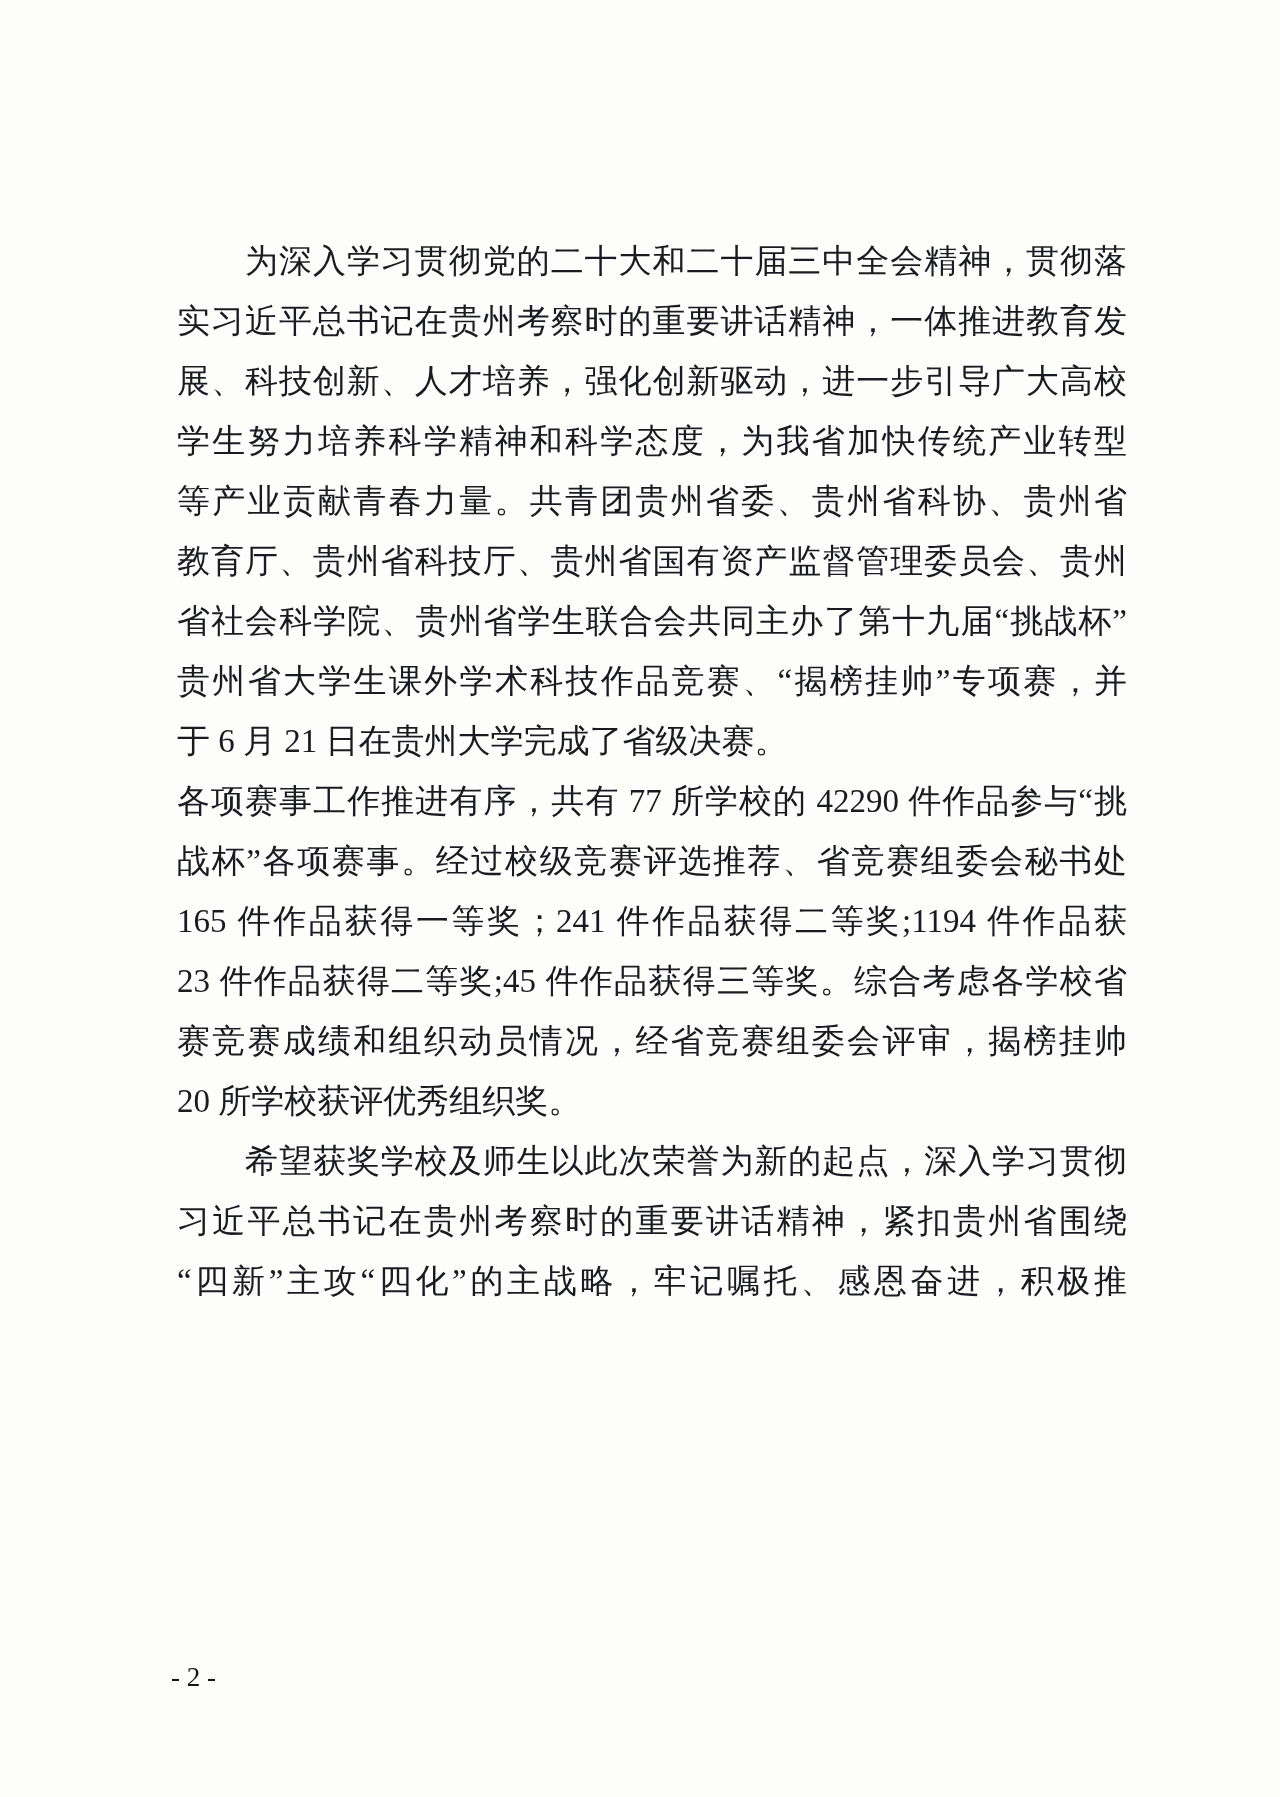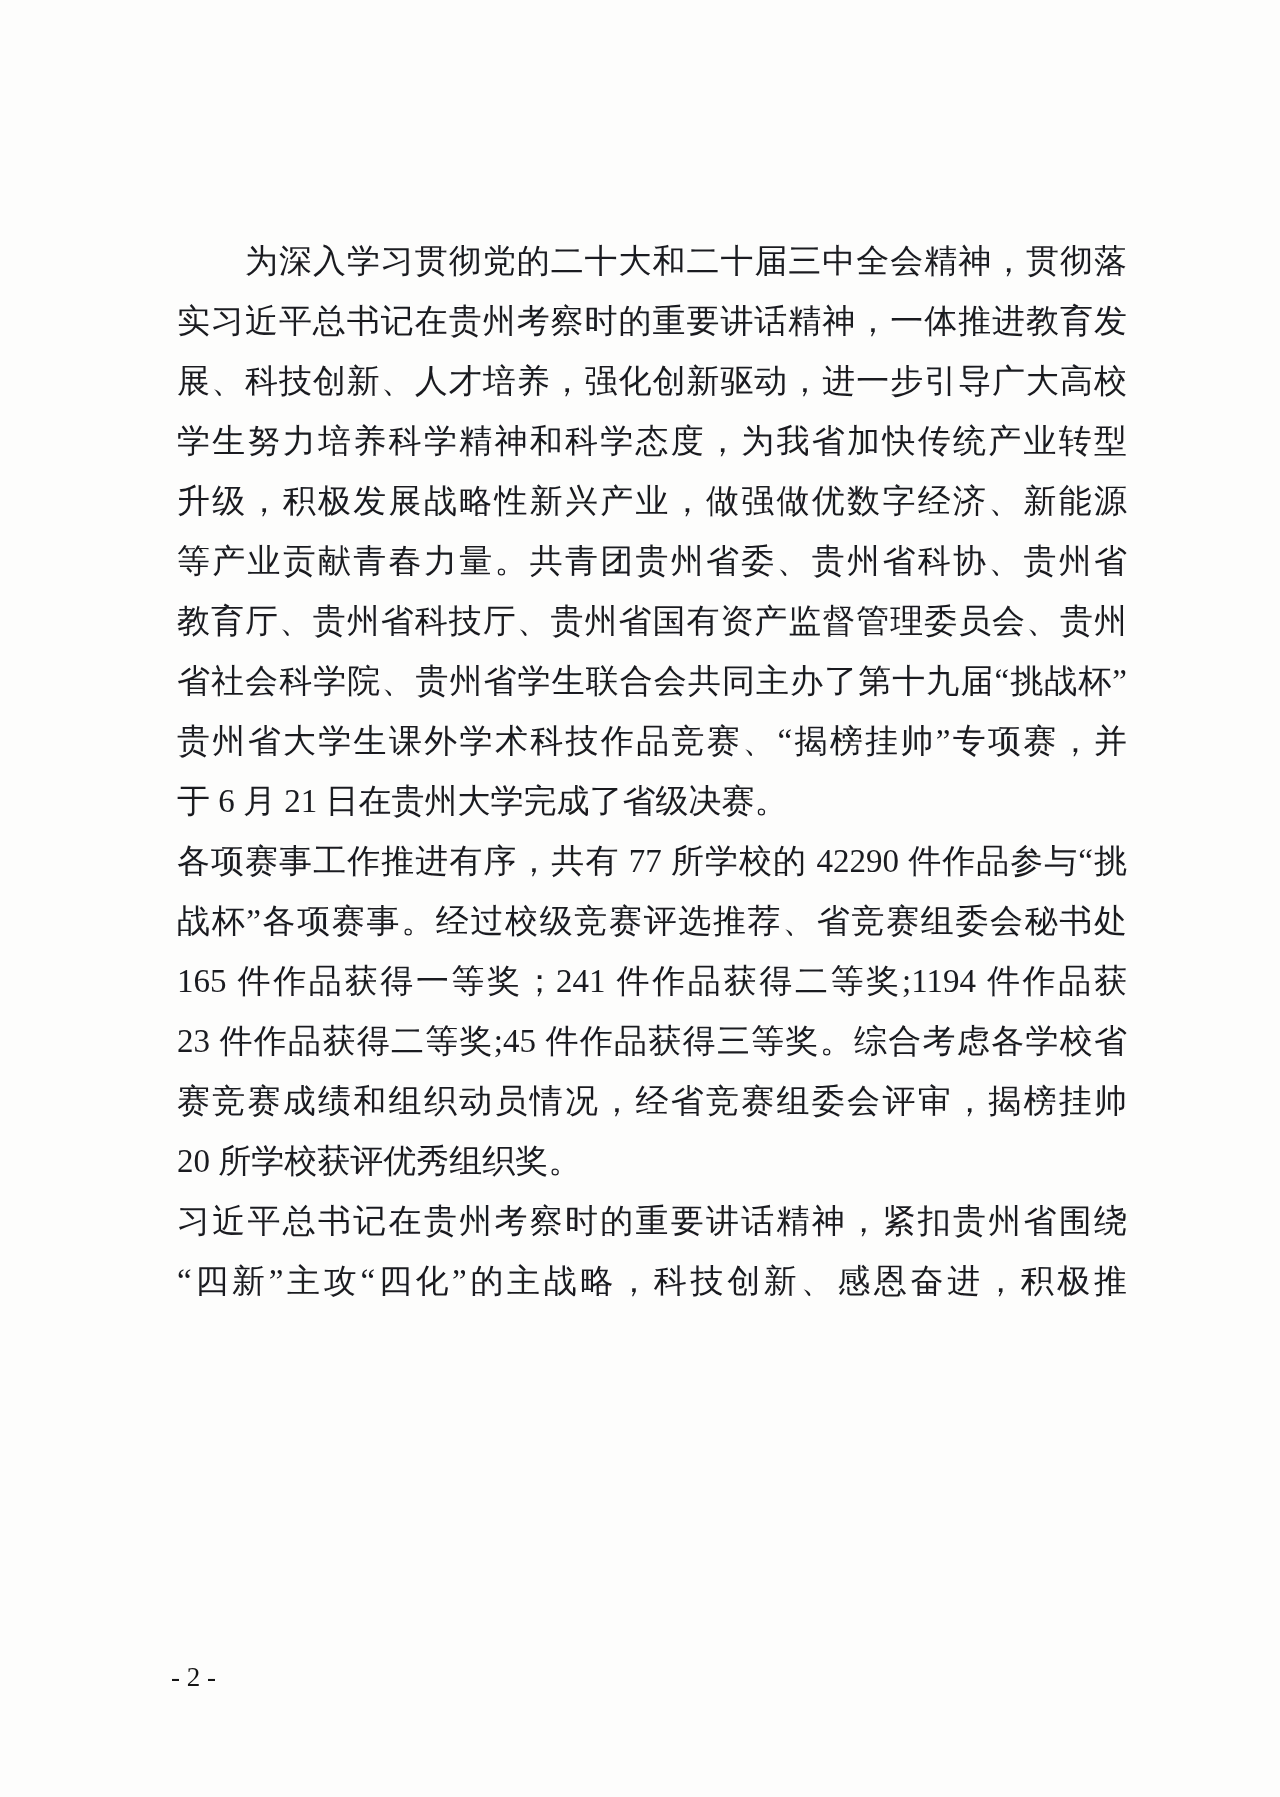--- a/index.html
+++ b/index.html
@@ -58,39 +58,39 @@
 
 <div class="page">
 
   <div class="textblock">
 
     <div class="para">
       <div class="line indent">为深入学习贯彻党的二十大和二十届三中全会精神，贯彻落</div>
       <div class="line">实习近平总书记在贵州考察时的重要讲话精神，一体推进教育发</div>
       <div class="line">展、科技创新、人才培养，强化创新驱动，进一步引导广大高校</div>
       <div class="line">学生努力培养科学精神和科学态度，为我省加快传统产业转型</div>
-      <div class="line">升级，积极发展战略性新兴产业，做强做优数字经济、新能源</div>
       <div class="line">等产业贡献青春力量。共青团贵州省委、贵州省科协、贵州省</div>
       <div class="line">教育厅、贵州省科技厅、贵州省国有资产监督管理委员会、贵州</div>
       <div class="line">省社会科学院、贵州省学生联合会共同主办了第十九届“挑战杯”</div>
       <div class="line">贵州省大学生课外学术科技作品竞赛、“揭榜挂帅”专项赛，并</div>
       <div class="line para-end">于 6 月 21 日在贵州大学完成了省级决赛。</div>
     </div>
 
     <div class="para">
       <div class="line">各项赛事工作推进有序，共有 77 所学校的 42290 件作品参与“挑</div>
       <div class="line">战杯”各项赛事。经过校级竞赛评选推荐、省竞赛组委会秘书处</div>
       <div class="line">165 件作品获得一等奖；241 件作品获得二等奖;1194 件作品获</div>
       <div class="line">23 件作品获得二等奖;45 件作品获得三等奖。综合考虑各学校省</div>
       <div class="line">赛竞赛成绩和组织动员情况，经省竞赛组委会评审，揭榜挂帅</div>
       <div class="line para-end">20 所学校获评优秀组织奖。</div>
     </div>
 
     <div class="para">
+      <div class="line indent">希望获奖学校及师生以此次荣誉为新的起点，深入学习贯彻</div>
       <div class="line">习近平总书记在贵州考察时的重要讲话精神，紧扣贵州省围绕</div>
-      <div class="line">“四新”主攻“四化”的主战略，科技创新、感恩奋进，积极推</div>
+      <div class="line">“四新”主攻“四化”的主战略，牢记嘱托、感恩奋进，积极推</div>
     </div>
 
   </div>
 
   <div class="page-num">- 2 -</div>
 
 </div>
 
 </body></html>

